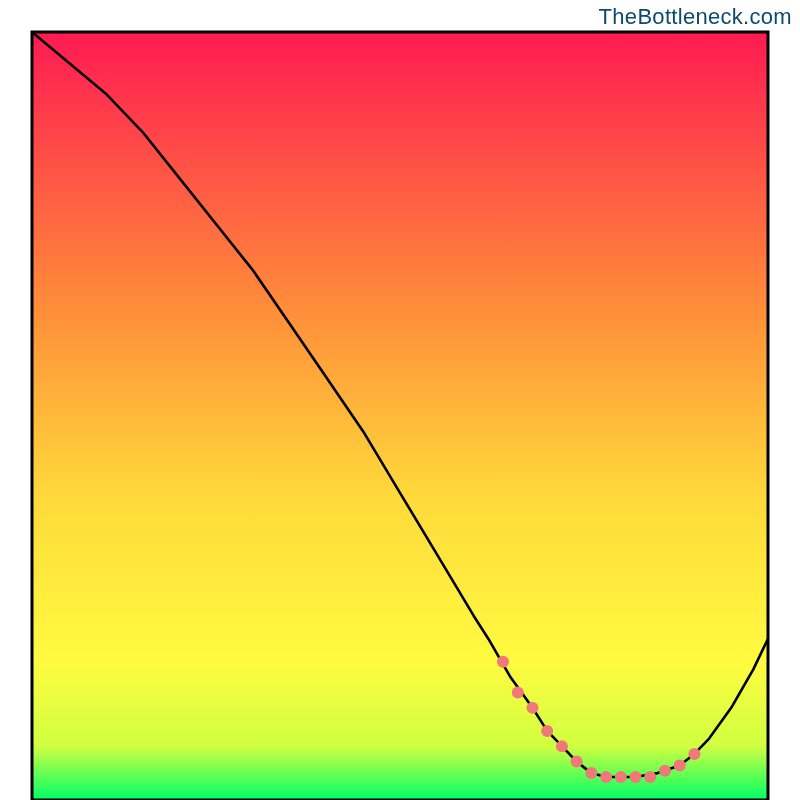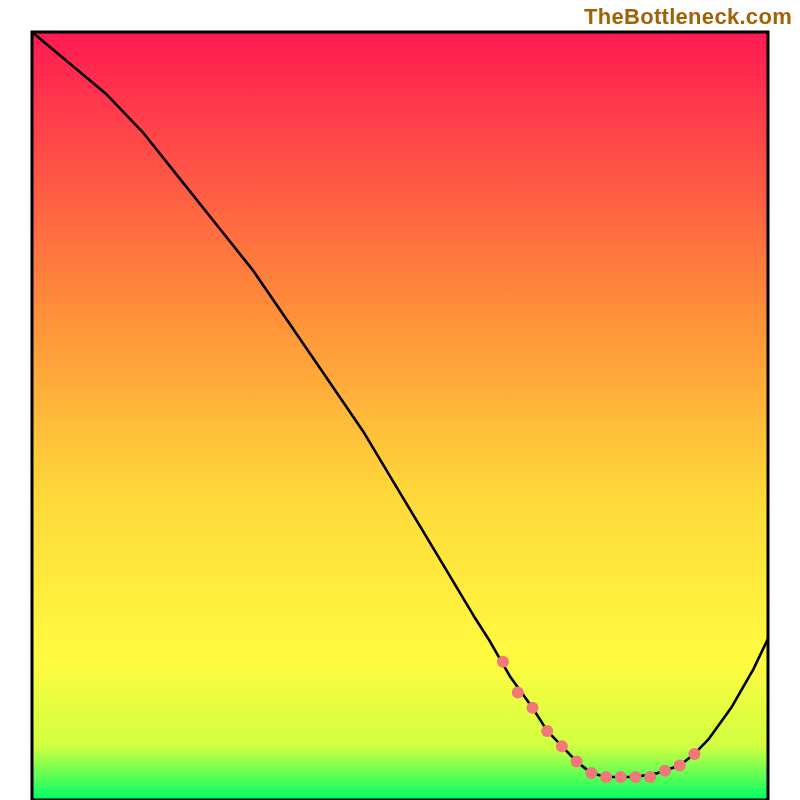--- a/index.html
+++ b/index.html
@@ -14,22 +14,22 @@
   .canvas {
     position: relative;
     width: 800px;
     height: 800px;
   }
   .watermark {
     position: absolute;
     top: 4px;
     right: 8px;
     font-size: 22px;
-    color: #a16207;
-    font-weight: 700;
+    color: #0c4a6e;
+    font-weight: 400;
     letter-spacing: 0.3px;
   }
   svg.plot {
     position: absolute;
     left: 0;
     top: 0;
     width: 800px;
     height: 800px;
     display: block;
   }

